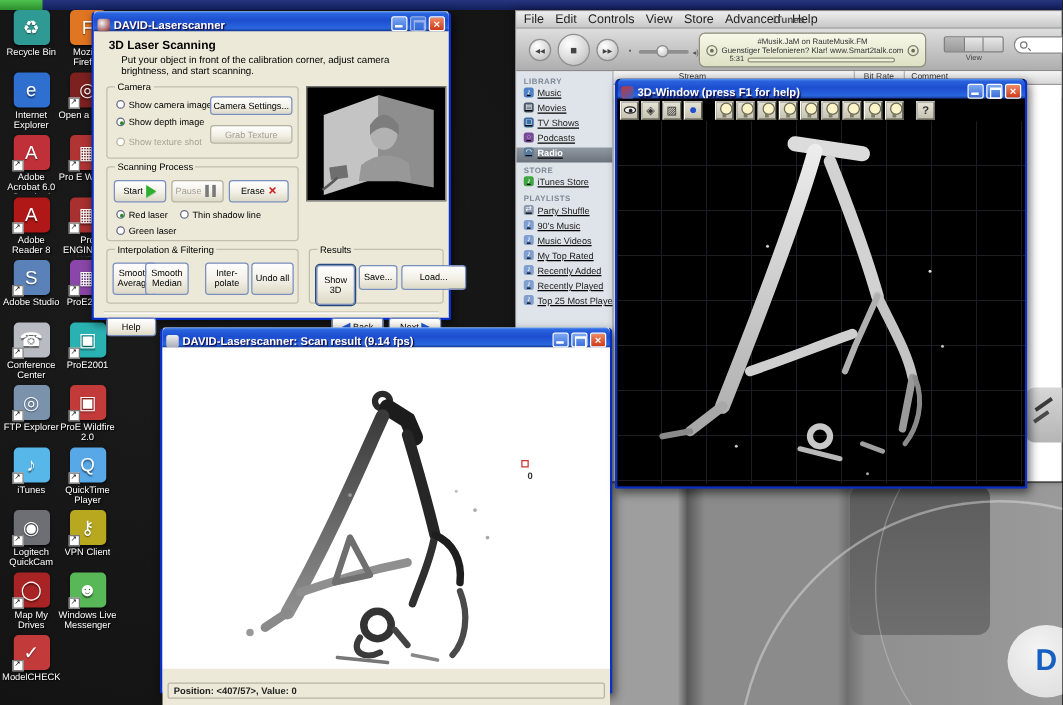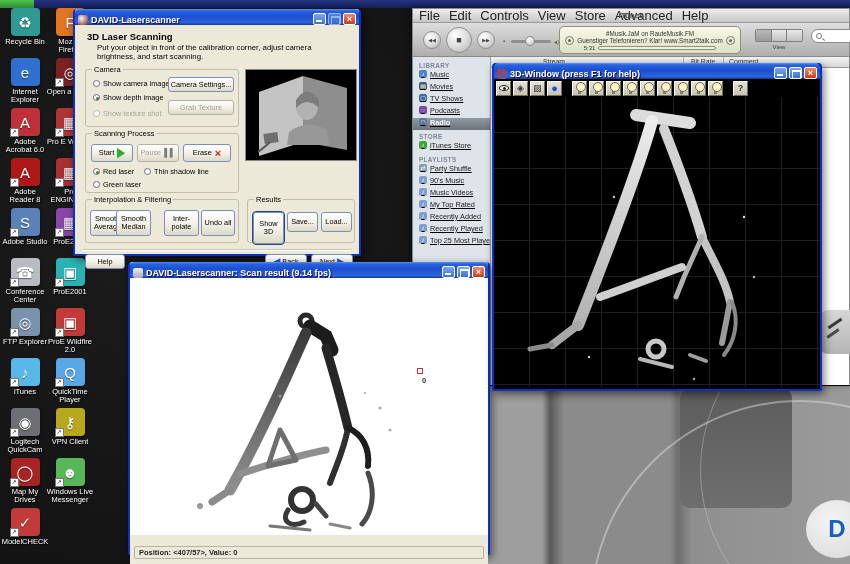--- a/index.html
+++ b/index.html
@@ -111,21 +111,21 @@
   .view3d{position:relative;width:326px;height:290px;background:
     repeating-linear-gradient(to right,transparent 0 35px,#1d1d22 35px 36px),
     repeating-linear-gradient(to bottom,transparent 0 35px,#1d1d22 35px 36px),#000;}
 
   
   #itunes{position:absolute;left:412px;top:8px;width:438px;height:377px;z-index:10;
     background:#c9ccd1;box-shadow:0 0 6px rgba(0,0,0,.5);border:1px solid #8a8a8a;}
   .it-title{position:relative;height:14px;background:linear-gradient(180deg,#efefef,#c7c7c7);
     border-bottom:1px solid #9a9a9a;display:flex;align-items:center;padding:0 6px;}
   .it-menu{display:flex;gap:9px;}
-  .it-menu span{font-size:13px;color:#222;cursor:pointer;}
+  .it-menu span{font-size:10px;color:#222;cursor:pointer;}
   .it-apptitle{position:absolute;left:0;right:0;text-align:center;font-size:8px;color:#555;font-weight:bold;pointer-events:none;}
   .it-controls{position:relative;height:34px;background:linear-gradient(180deg,#dedede,#aeaeae);
     border-bottom:1px solid #8a8a8a;}
   .rbtn{position:absolute;border-radius:50%;border:1px solid #8f8f8f;cursor:pointer;
     background:radial-gradient(circle at 35% 30%,#ffffff,#d9d9d9 55%,#b0b0b0);
     display:flex;align-items:center;justify-content:center;color:#444;}
   .vol-track{position:absolute;left:98px;top:17px;width:40px;height:3px;border-radius:2px;background:#8f8f8f;}
   .vol-knob{position:absolute;left:112px;top:13px;width:10px;height:10px;border-radius:50%;
     background:radial-gradient(circle at 35% 30%,#fff,#bbb);border:1px solid #888;cursor:pointer;}
   .vol-sp{position:absolute;top:15px;font-size:6px;color:#555;}
@@ -616,21 +616,21 @@
         <button class="xbtn" style="left:4px;top:10px;width:35px;height:26px;">Smooth Average</button>
         <button class="xbtn" style="left:30px;top:10px;width:35px;height:26px;">Smooth Median</button>
         <button class="xbtn" style="left:78px;top:10px;width:35px;height:26px;">Inter- polate</button>
         <button class="xbtn" style="left:115px;top:10px;width:34px;height:26px;">Undo all</button>
       </div>
 
       <div class="grp" style="left:172px;top:174px;width:108px;height:44px;">
         <span class="grp-label">Results</span>
         <button class="xbtn focus" style="left:5px;top:12px;width:31px;height:32px;">Show 3D</button>
         <button class="xbtn" style="left:39px;top:12px;width:31px;height:20px;">Save...</button>
-        <button class="xbtn" style="left:73px;top:12px;width:31px;height:20px;">Load...</button>
+        <button class="xbtn" style="left:73px;top:12px;width:52px;height:20px;">Load...</button>
       </div>
 
       <div class="dlg-sep"></div>
       <button class="xbtn" style="left:10px;top:229px;width:40px;height:15px;">Help</button>
       <button class="xbtn" style="left:190px;top:229px;width:42px;height:15px;gap:2px;">
           <span class="nav-tri">◀</span>
           <span>Back</span>
         </button>
       <button class="xbtn" style="left:236px;top:229px;width:42px;height:15px;gap:2px;">
           <span>Next</span>

